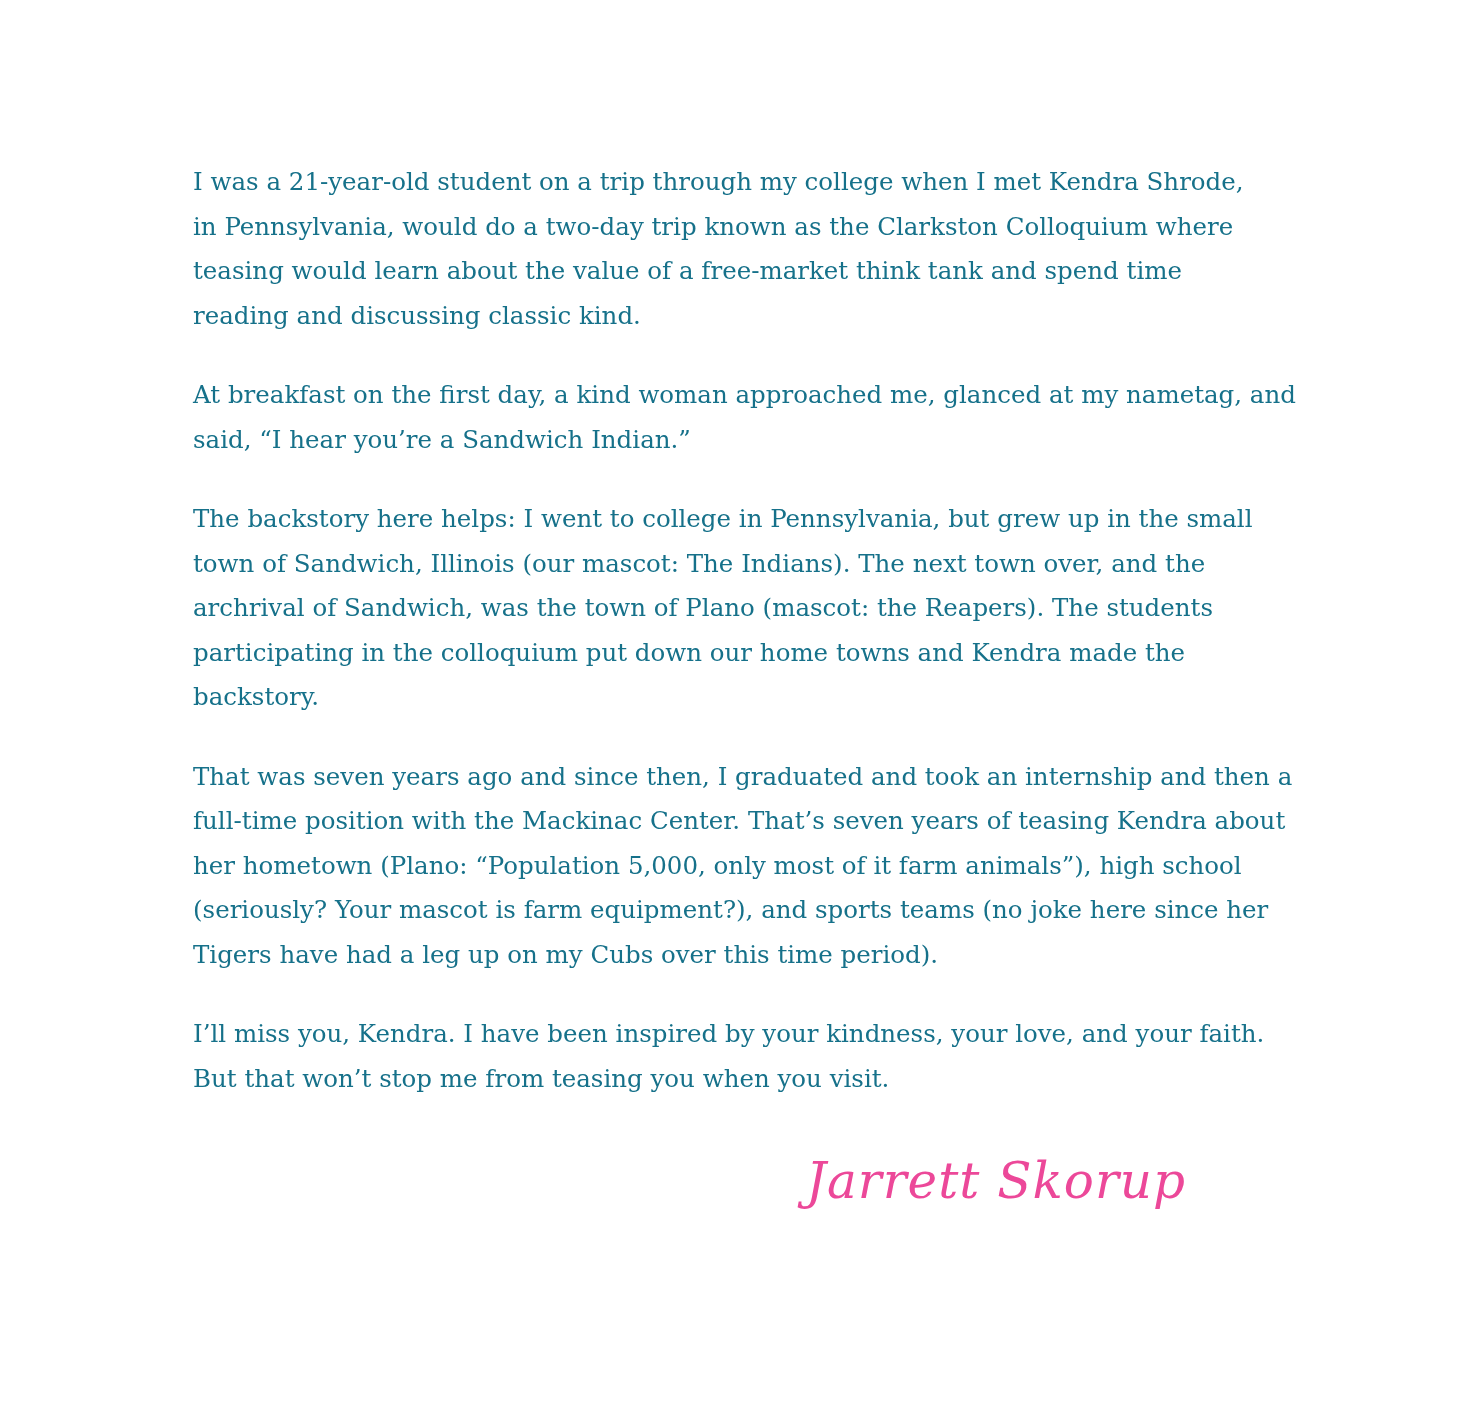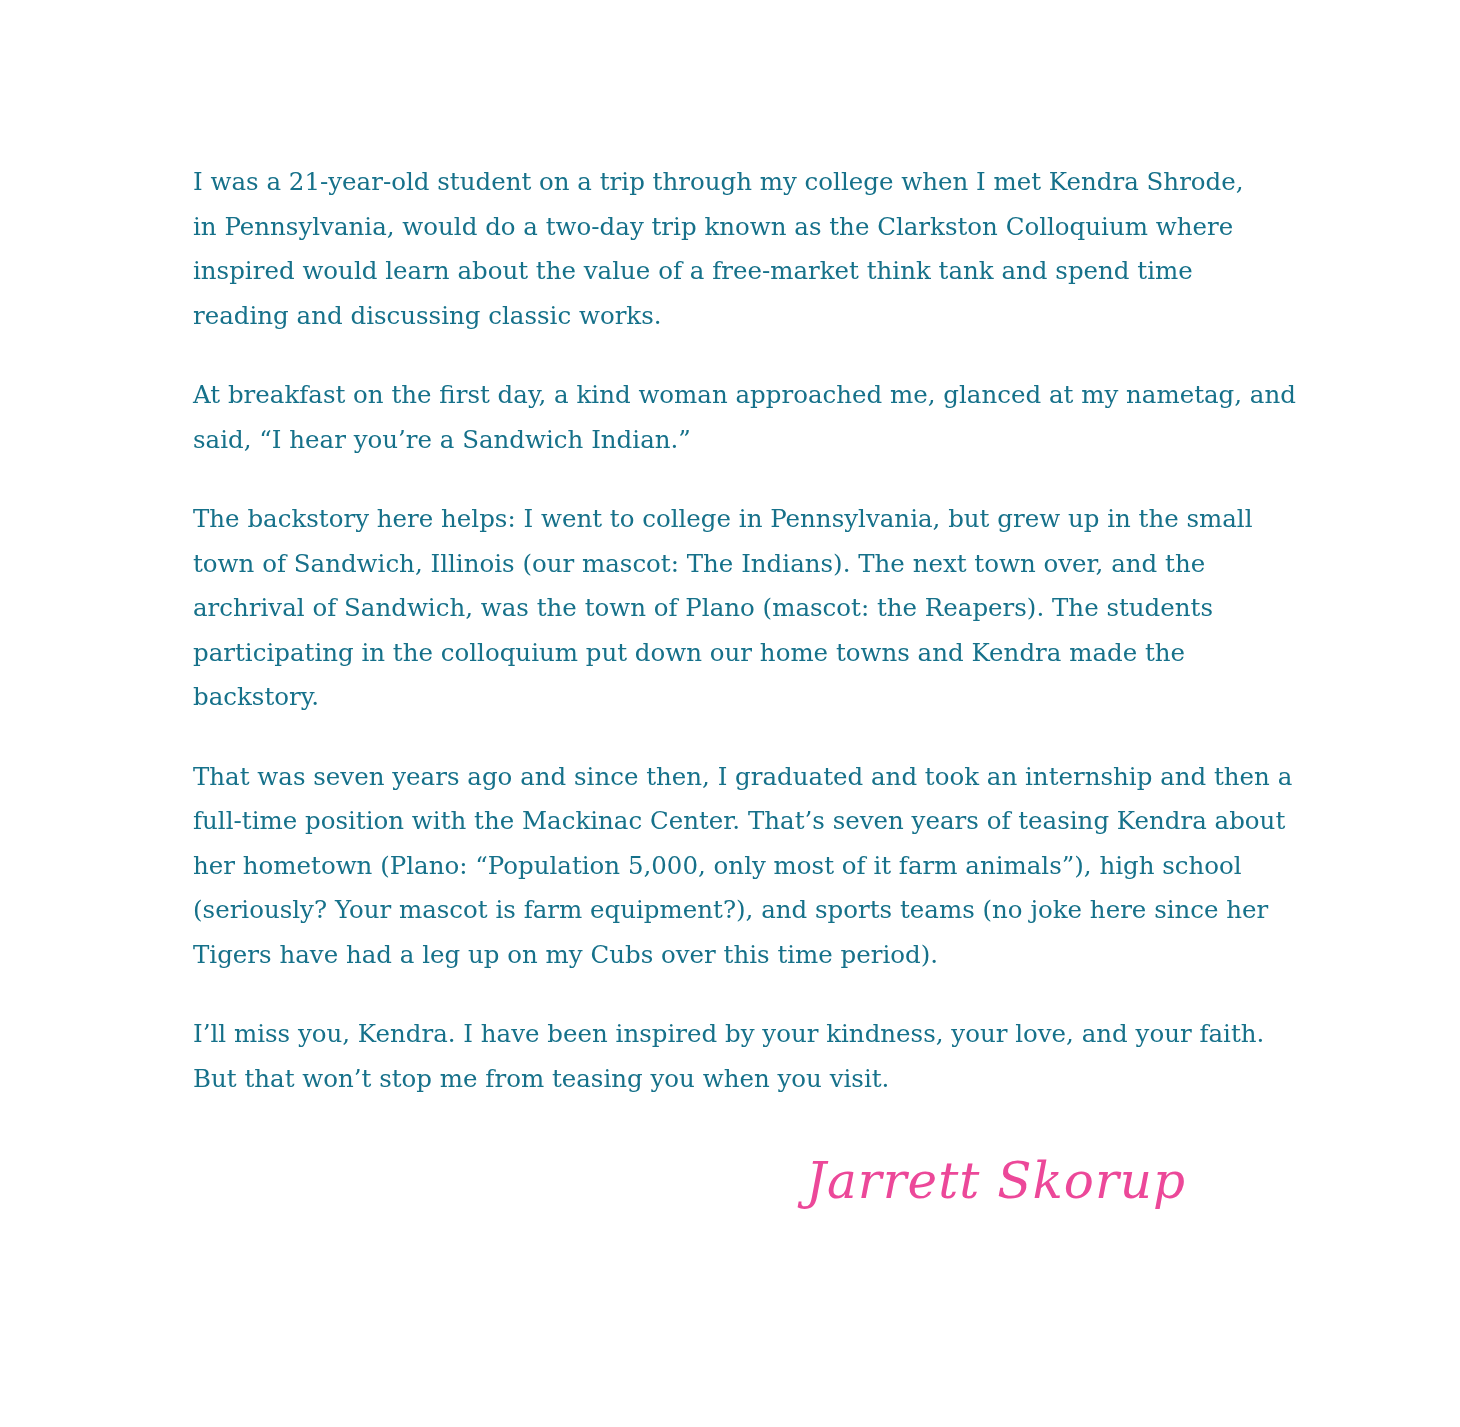--- a/index.html
+++ b/index.html
@@ -44,22 +44,22 @@
 </style>
 </head>
 <body>
 
 <div class="page">
   <div class="letter">
 
     <div class="para">
       <div class="line">I was a 21-year-old student on a trip through my college when I met Kendra Shrode,</div>
       <div class="line">in Pennsylvania, would do a two-day trip known as the Clarkston Colloquium where</div>
-      <div class="line">inspired would learn about the value of a free-market think tank and spend time</div>
-      <div class="line">reading and discussing classic works.</div>
+      <div class="line">teasing would learn about the value of a free-market think tank and spend time</div>
+      <div class="line">reading and discussing classic kind.</div>
     </div>
 
     <div class="para">
       <div class="line">At breakfast on the first day, a kind woman approached me, glanced at my nametag, and</div>
       <div class="line">said, “I hear you’re a Sandwich Indian.”</div>
     </div>
 
     <div class="para">
       <div class="line">The backstory here helps: I went to college in Pennsylvania, but grew up in the small</div>
       <div class="line">town of Sandwich, Illinois (our mascot: The Indians). The next town over, and the</div>

